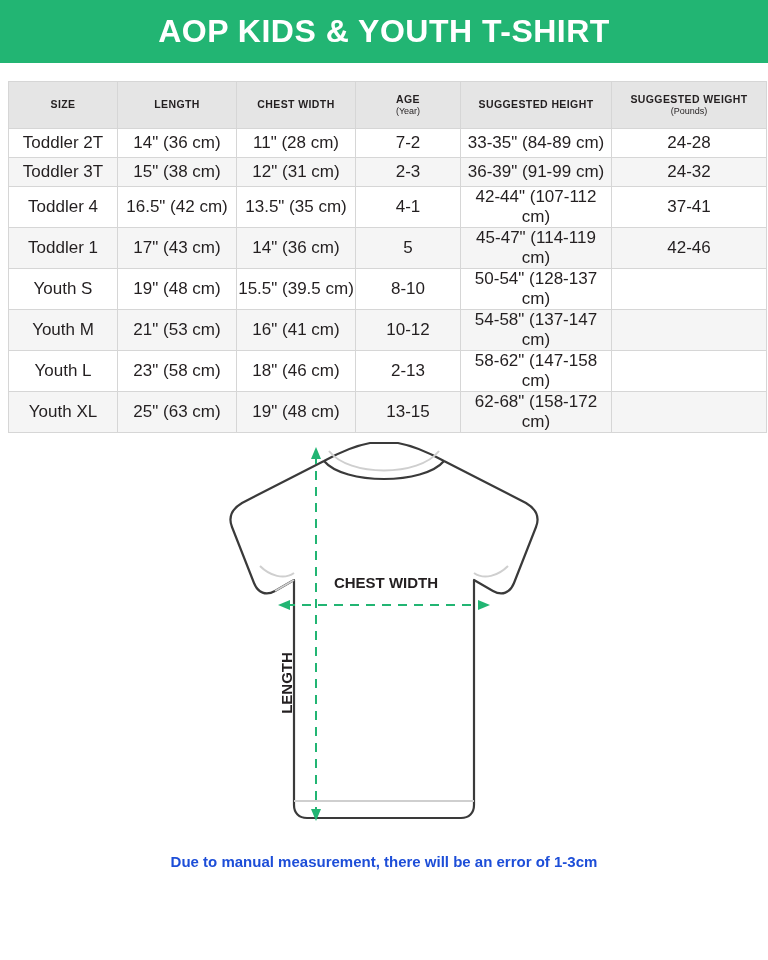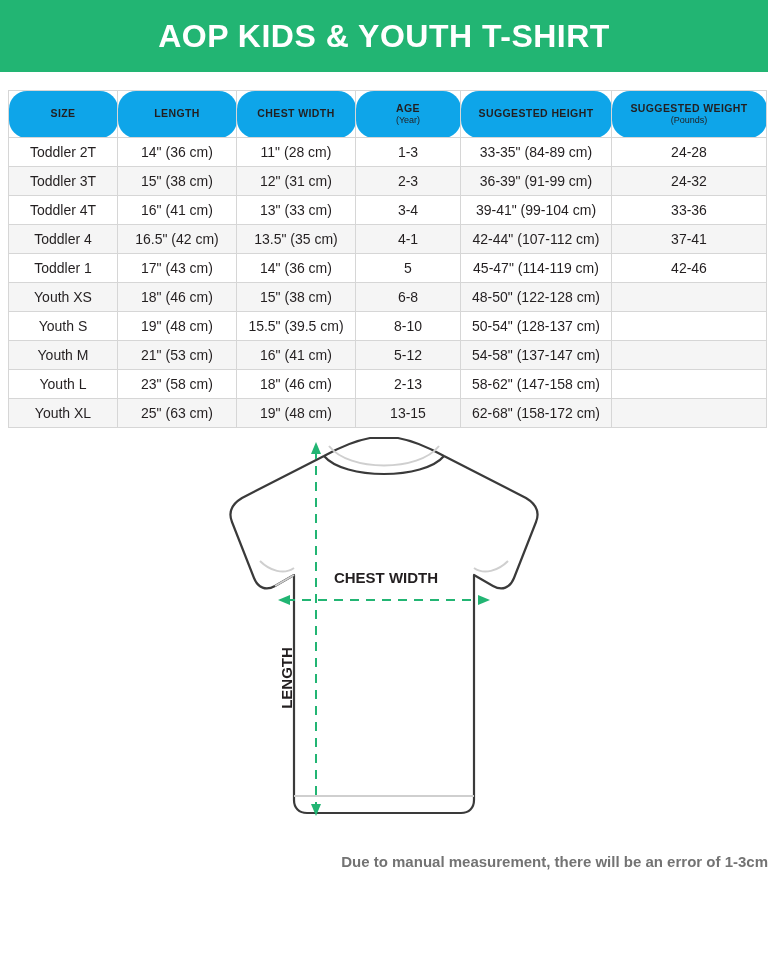--- a/index.html
+++ b/index.html
@@ -56,33 +56,32 @@
     text-align: center;
     vertical-align: middle;
     padding: 0;
     height: 28px;
   }
   table.size-table thead th {
     height: 46px;
     font-size: 10.5px;
     font-weight: bold;
     letter-spacing: 0.4px;
-    background: #0ea5e9;
+    background: #e5e5e5;
     color: #231f20;
     line-height: 1.25;
-    border-radius: 18px;
   }
   table.size-table thead th .sub {
     display: block;
     font-size: 9px;
     font-weight: normal;
     letter-spacing: 0;
   }
   table.size-table tbody td {
-    font-size: 14px;
+    font-size: 17px;
     color: #231f20;
   }
   table.size-table tbody tr:nth-child(even) td {
     background: #f5f5f5;
   }
   table.size-table tbody tr:nth-child(odd) td {
     background: #ffffff;
   }
   .col-size    { width: 108px; }
   .col-length  { width: 118px; }
@@ -96,22 +95,22 @@
     flex: 1;
     position: relative;
   }
   .diagram svg {
     display: block;
     margin: 0 auto;
   }
 
   
   .footer-note {
-    text-align: right;
-    color: #737373;
+    text-align: center;
+    color: #1d4ed8;
     font-size: 15px;
     font-weight: bold;
     padding-bottom: 30px;
     font-family: "Liberation Sans", sans-serif;
   }
 </style>
 </head>
 <body>
 
 <div class="page">
@@ -144,77 +143,61 @@
             <span>SUGGESTED WEIGHT</span>
             <span class="sub">(Pounds)</span>
           </th>
         </tr>
       </thead>
       <tbody id="table-body">
           <tr>
             <td class="col-size">Toddler 2T</td>
             <td class="col-length">14" (36 cm)</td>
             <td class="col-chest">11" (28 cm)</td>
-            <td class="col-age">1-3</td>
+            <td class="col-age">7-2</td>
             <td class="col-height">33-35" (84-89 cm)</td>
             <td class="col-weight">24-28</td>
           </tr>
           <tr>
             <td class="col-size">Toddler 3T</td>
             <td class="col-length">15" (38 cm)</td>
             <td class="col-chest">12" (31 cm)</td>
             <td class="col-age">2-3</td>
             <td class="col-height">36-39" (91-99 cm)</td>
             <td class="col-weight">24-32</td>
           </tr>
           <tr>
-            <td class="col-size">Toddler 4T</td>
-            <td class="col-length">16" (41 cm)</td>
-            <td class="col-chest">13" (33 cm)</td>
-            <td class="col-age">3-4</td>
-            <td class="col-height">39-41" (99-104 cm)</td>
-            <td class="col-weight">33-36</td>
-          </tr>
-          <tr>
             <td class="col-size">Toddler 4</td>
             <td class="col-length">16.5" (42 cm)</td>
             <td class="col-chest">13.5" (35 cm)</td>
             <td class="col-age">4-1</td>
             <td class="col-height">42-44" (107-112 cm)</td>
             <td class="col-weight">37-41</td>
           </tr>
           <tr>
             <td class="col-size">Toddler 1</td>
             <td class="col-length">17" (43 cm)</td>
             <td class="col-chest">14" (36 cm)</td>
             <td class="col-age">5</td>
             <td class="col-height">45-47" (114-119 cm)</td>
             <td class="col-weight">42-46</td>
           </tr>
           <tr>
-            <td class="col-size">Youth XS</td>
-            <td class="col-length">18" (46 cm)</td>
-            <td class="col-chest">15" (38 cm)</td>
-            <td class="col-age">6-8</td>
-            <td class="col-height">48-50" (122-128 cm)</td>
-            <td class="col-weight"></td>
-          </tr>
-          <tr>
             <td class="col-size">Youth S</td>
             <td class="col-length">19" (48 cm)</td>
             <td class="col-chest">15.5" (39.5 cm)</td>
             <td class="col-age">8-10</td>
             <td class="col-height">50-54" (128-137 cm)</td>
             <td class="col-weight"></td>
           </tr>
           <tr>
             <td class="col-size">Youth M</td>
             <td class="col-length">21" (53 cm)</td>
             <td class="col-chest">16" (41 cm)</td>
-            <td class="col-age">5-12</td>
+            <td class="col-age">10-12</td>
             <td class="col-height">54-58" (137-147 cm)</td>
             <td class="col-weight"></td>
           </tr>
           <tr>
             <td class="col-size">Youth L</td>
             <td class="col-length">23" (58 cm)</td>
             <td class="col-chest">18" (46 cm)</td>
             <td class="col-age">2-13</td>
             <td class="col-height">58-62" (147-158 cm)</td>
             <td class="col-weight"></td>

